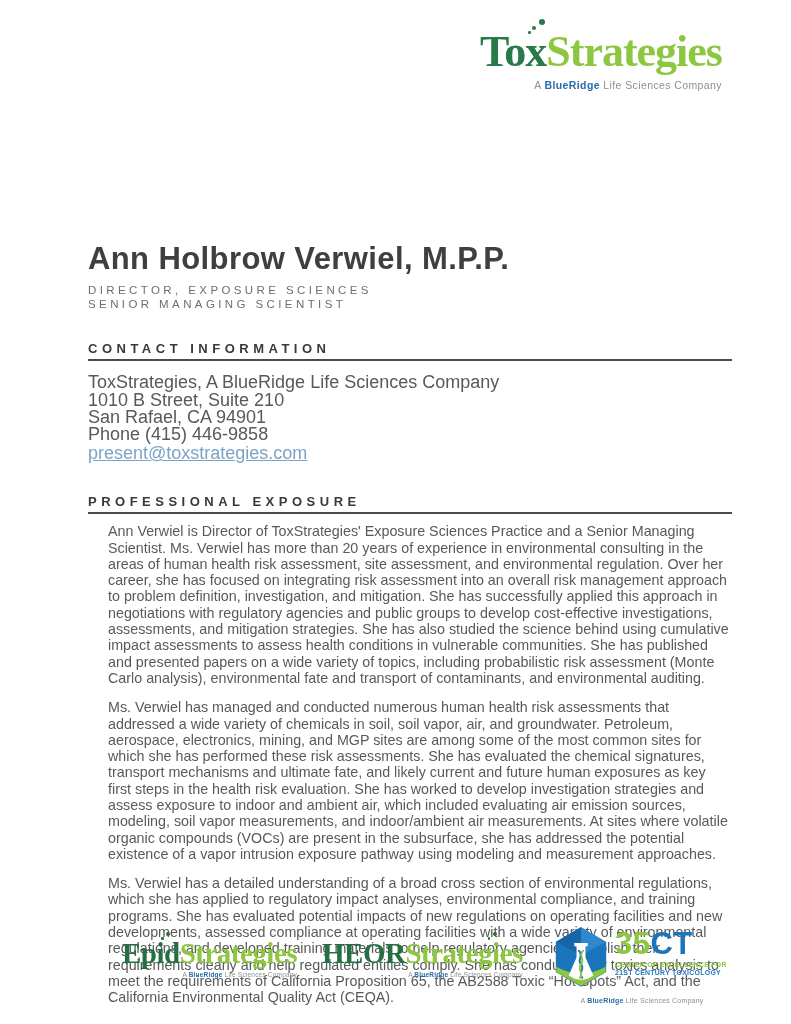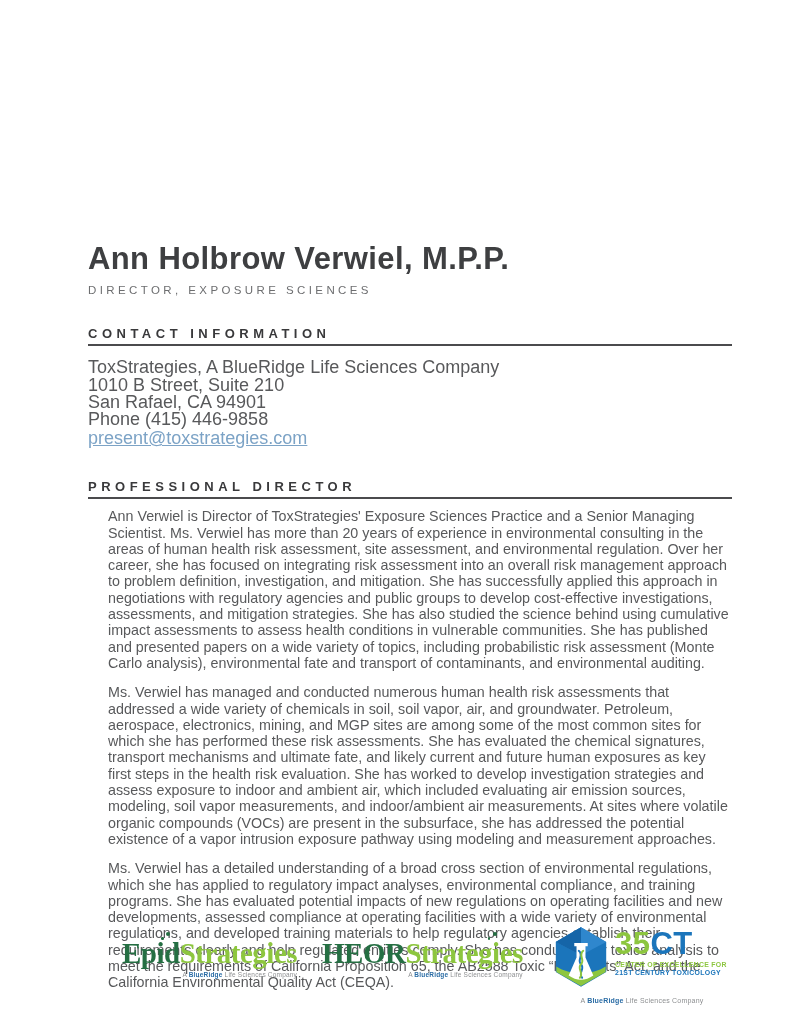--- a/index.html
+++ b/index.html
@@ -71,40 +71,56 @@
   .ct-letters { color: #1b75bb; }
   .ct-sub1 { font-size: 6.9px; font-weight: 700; color: #8dc63f; margin-top: 4px; letter-spacing: 0.3px; white-space: nowrap; }
   .ct-sub2 { font-size: 6.9px; font-weight: 700; color: #1b75bb; margin-top: 1px; letter-spacing: 0.3px; white-space: nowrap; }
   .ct-tagline { font-size: 7px; color: #8d8f91; margin-top: 5px; text-align: center; letter-spacing: 0.2px; }
 </style>
 </head>
 <body>
 
 <div class="page">
 
+  <div class="header-logo">
+    <div class="logo-line">
+      <span class="logo-primary">
+        <span class="bubbles">
+            <span class="d d1"></span>
+            <span class="d d2"></span>
+            <span class="d d3"></span>
+          </span>
+        <span>Tox</span>
+      </span><span class="logo-secondary">Strategies</span>
+    </div>
+    <div class="logo-tagline">
+      <span>A </span><span class="tagline-brand">BlueRidge</span><span> Life Sciences Company</span>
+    </div>
+  </div>
 
   <div class="main">
     <h1 class="person-name">Ann Holbrow Verwiel, M.P.P.</h1>
     <div class="job-titles">
       <div class="job-title">DIRECTOR, EXPOSURE SCIENCES</div>
+      <div class="job-title">SENIOR MANAGING SCIENTIST</div>
     </div>
 
     <div class="contact-section">
       <div class="section-heading">CONTACT INFORMATION</div>
       <div class="contact-block">
         <div class="contact-line">ToxStrategies, A BlueRidge Life Sciences Company</div>
         <div class="contact-line">1010 B Street, Suite 210</div>
         <div class="contact-line">San Rafael, CA 94901</div>
         <div class="contact-line">Phone (415) 446-9858</div>
         <a class="email-link">present@toxstrategies.com</a>
       </div>
     </div>
 
     <div class="profile-section">
-      <div class="section-heading">PROFESSIONAL DIRECTOR</div>
+      <div class="section-heading">PROFESSIONAL EXPOSURE</div>
       <div class="profile-body">
         <p class="paragraph">Ann Verwiel is Director of ToxStrategies' Exposure Sciences Practice and a Senior Managing Scientist. Ms. Verwiel has more than 20 years of experience in environmental consulting in the areas of human health risk assessment, site assessment, and environmental regulation. Over her career, she has focused on integrating risk assessment into an overall risk management approach to problem definition, investigation, and mitigation. She has successfully applied this approach in negotiations with regulatory agencies and public groups to develop cost-effective investigations, assessments, and mitigation strategies. She has also studied the science behind using cumulative impact assessments to assess health conditions in vulnerable communities. She has published and presented papers on a wide variety of topics, including probabilistic risk assessment (Monte Carlo analysis), environmental fate and transport of contaminants, and environmental auditing.</p>
         <p class="paragraph">Ms. Verwiel has managed and conducted numerous human health risk assessments that addressed a wide variety of chemicals in soil, soil vapor, air, and groundwater. Petroleum, aerospace, electronics, mining, and MGP sites are among some of the most common sites for which she has performed these risk assessments. She has evaluated the chemical signatures, transport mechanisms and ultimate fate, and likely current and future human exposures as key first steps in the health risk evaluation. She has worked to develop investigation strategies and assess exposure to indoor and ambient air, which included evaluating air emission sources, modeling, soil vapor measurements, and indoor/ambient air measurements. At sites where volatile organic compounds (VOCs) are present in the subsurface, she has addressed the potential existence of a vapor intrusion exposure pathway using modeling and measurement approaches.</p>
         <p class="paragraph">Ms. Verwiel has a detailed understanding of a broad cross section of environmental regulations, which she has applied to regulatory impact analyses, environmental compliance, and training programs. She has evaluated potential impacts of new regulations on operating facilities and new developments, assessed compliance at operating facilities with a wide variety of environmental regulations, and developed training materials to help regulatory agencies establish their requirements clearly and help regulated entities comply. She has conducted air toxics analysis to meet the requirements of California Proposition 65, the AB2588 Toxic “Hot Spots” Act, and the California Environmental Quality Act (CEQA).</p>
       </div>
     </div>
   </div>
 
   <div class="footer">
 

